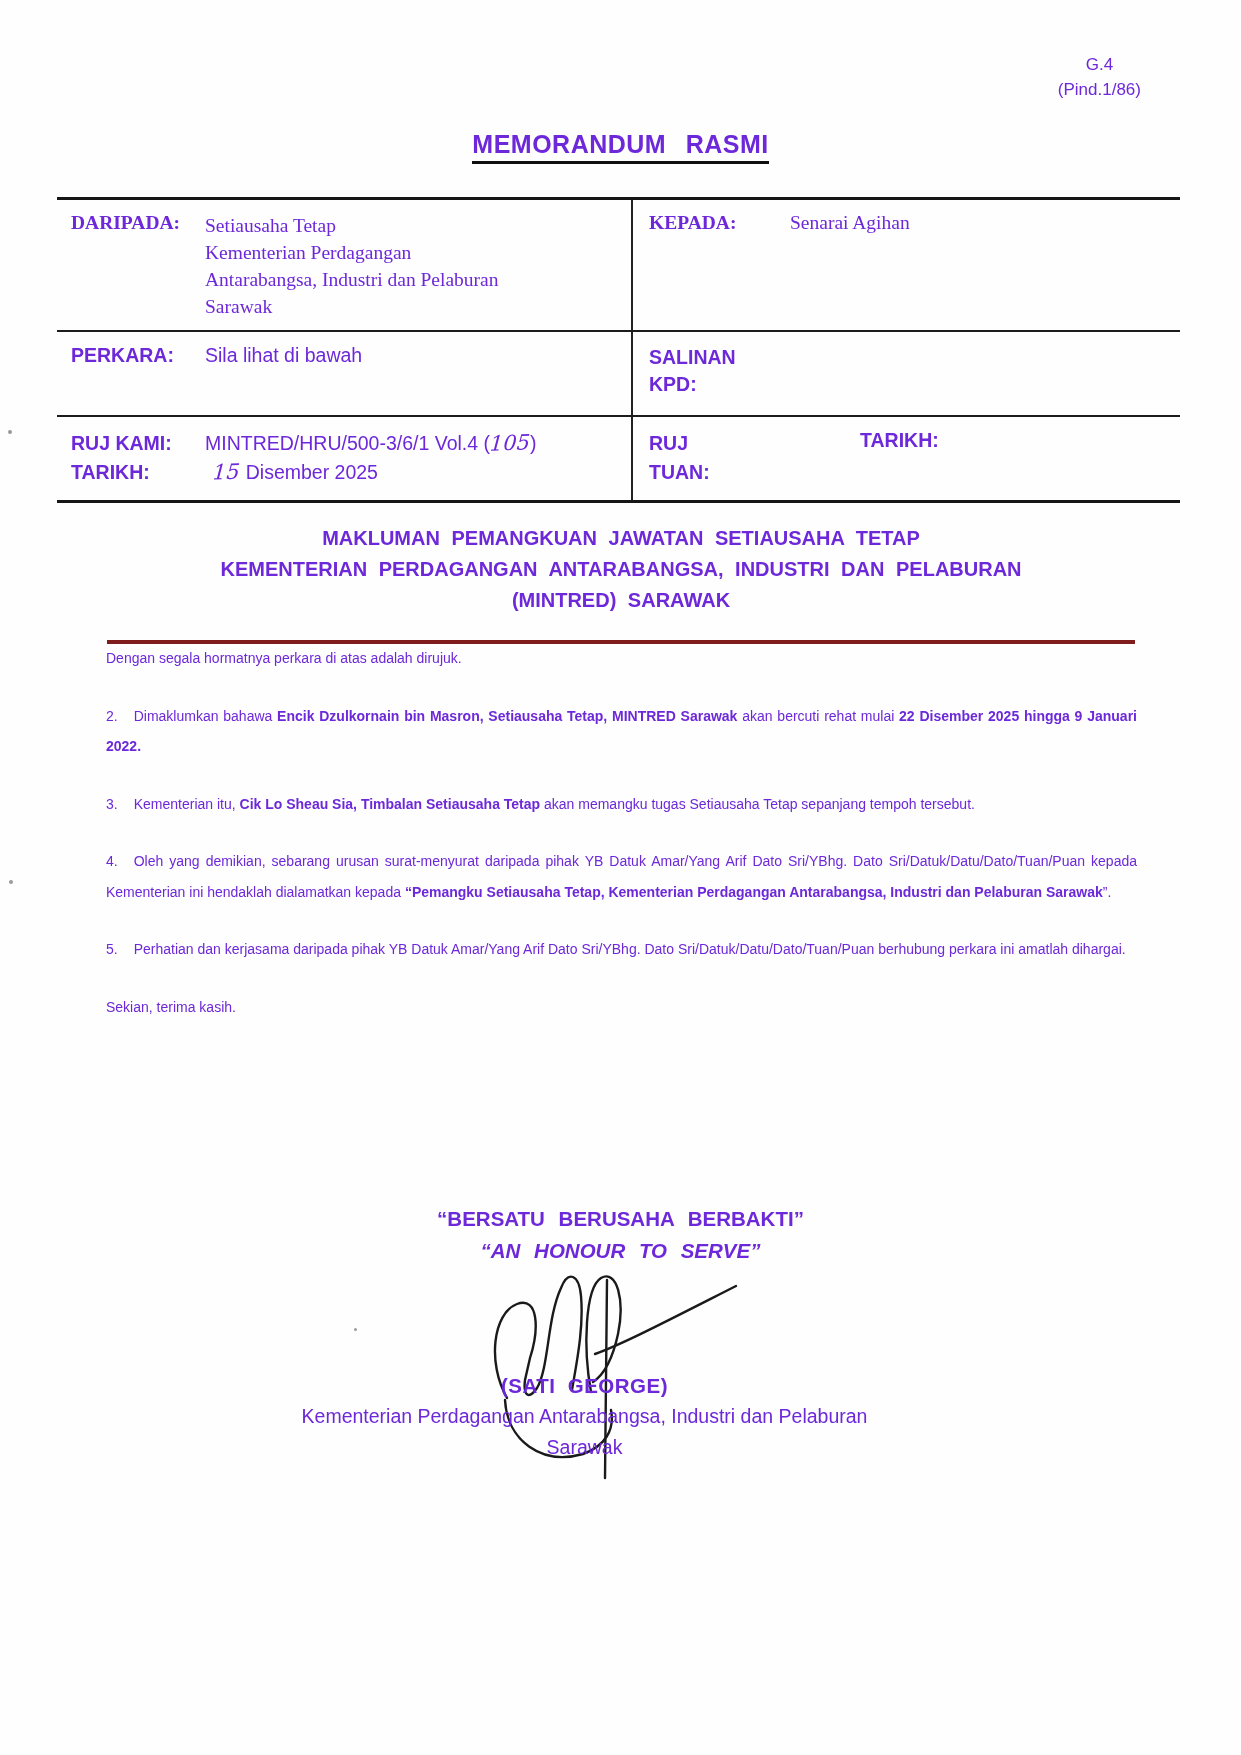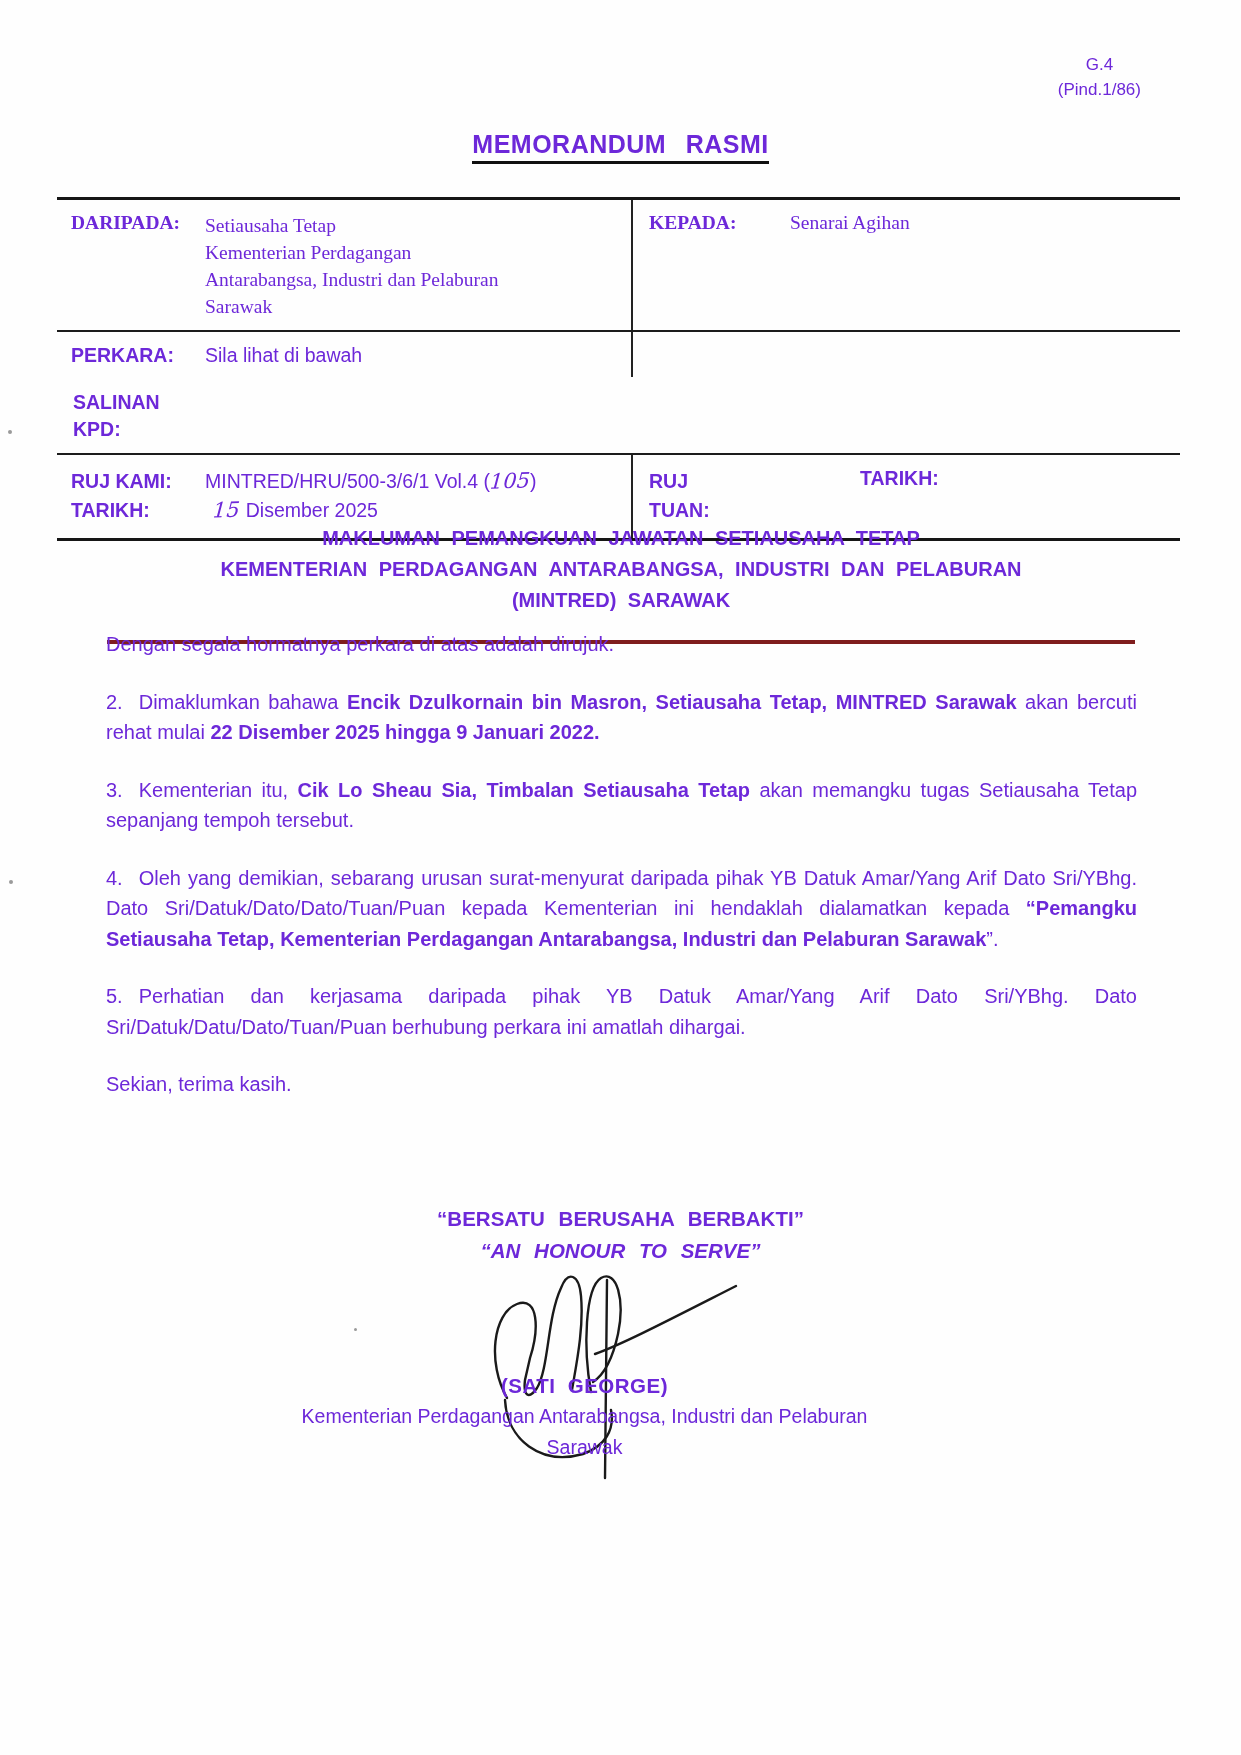--- a/index.html
+++ b/index.html
@@ -48,21 +48,21 @@
   }
   .t-row { display: flex; }
   .t-row.rb { border-bottom: 2px solid #1c1c1c; }
   .t-left { width: 576px; border-right: 2px solid #222; display: flex; padding: 12px 6px 10px 14px; }
   .t-right { flex: 1; display: flex; padding: 12px 6px 10px 16px; }
   .lbl { font-weight: bold; }
   .lbl-l { width: 134px; flex: none; }
   .lbl-r { width: 141px; flex: none; }
   .cell-lines { line-height: 27px; }
   .row1 { min-height: 121px; font-family: Liberation Serif, serif; }
-  .row2 { min-height: 85px; flex-direction: column; }
+  .row2 { min-height: 85px; }
   .row3 { min-height: 83px; }
   .ruj-left-labels { width: 134px; flex: none; font-weight: bold; line-height: 29px; }
   .ruj-left-values { line-height: 29px; }
   .ruj-right-labels { width: 211px; flex: none; font-weight: bold; line-height: 29px; }
   .hand {
     font-family: "DejaVu Serif", serif;
     font-style: italic;
     font-size: 21px;
     display: inline-block;
     transform: skewX(-6deg) rotate(-2deg);
@@ -80,24 +80,24 @@
     font-size: 20px;
     line-height: 31px;
     word-spacing: 6px;
     border-bottom: 4px solid #7f1d1d;
     padding-bottom: 24px;
   }
 
   
   .body-text {
     position: absolute;
-    top: 629px;
+    top: 643px;
     left: 106px;
     width: 1031px;
-    font-size: 20px;
+    font-size: 14px;
     line-height: 30.5px;
   }
   .body-text p { margin-bottom: 27px; }
   .just { text-align: justify; }
   .pnum { margin-right: 16px; }
   b, .b { font-weight: bold; }
 
   
   .motto {
     position: absolute;
@@ -201,21 +201,21 @@
     <span>(MINTRED) SARAWAK</span>
   </div>
 
   <div class="body-text">
     <p>Dengan segala hormatnya perkara di atas adalah dirujuk.</p>
 
     <p class="just"><span class="pnum">2.</span><span>Dimaklumkan bahawa </span><b>Encik Dzulkornain bin Masron, Setiausaha Tetap, MINTRED Sarawak</b><span> akan bercuti rehat mulai </span><b>22 Disember 2025 hingga 9 Januari 2022.</b></p>
 
     <p class="just"><span class="pnum">3.</span><span>Kementerian itu, </span><b>Cik Lo Sheau Sia, Timbalan Setiausaha Tetap</b><span> akan memangku tugas Setiausaha Tetap sepanjang tempoh tersebut.</span></p>
 
-    <p class="just"><span class="pnum">4.</span><span>Oleh yang demikian, sebarang urusan surat-menyurat daripada pihak YB Datuk Amar/Yang Arif Dato Sri/YBhg. Dato Sri/Datuk/Dato/Dato/Tuan/Puan kepada Kementerian ini hendaklah dialamatkan kepada </span><b>“Pemangku Setiausaha Tetap, Kementerian Perdagangan Antarabangsa, Industri dan Pelaburan Sarawak</b><span>”.</span></p>
+    <p class="just"><span class="pnum">4.</span><span>Oleh yang demikian, sebarang urusan surat-menyurat daripada pihak YB Datuk Amar/Yang Arif Dato Sri/YBhg. Dato Sri/Datuk/Datu/Dato/Tuan/Puan kepada Kementerian ini hendaklah dialamatkan kepada </span><b>“Pemangku Setiausaha Tetap, Kementerian Perdagangan Antarabangsa, Industri dan Pelaburan Sarawak</b><span>”.</span></p>
 
     <p class="just"><span class="pnum">5.</span><span>Perhatian dan kerjasama daripada pihak YB Datuk Amar/Yang Arif Dato Sri/YBhg. Dato Sri/Datuk/Datu/Dato/Tuan/Puan berhubung perkara ini amatlah dihargai.</span></p>
 
     <p>Sekian, terima kasih.</p>
   </div>
 
   <div class="motto">
     <div>“BERSATU BERUSAHA BERBAKTI”</div>
     <div class="it">“AN HONOUR TO SERVE”</div>
   </div>

